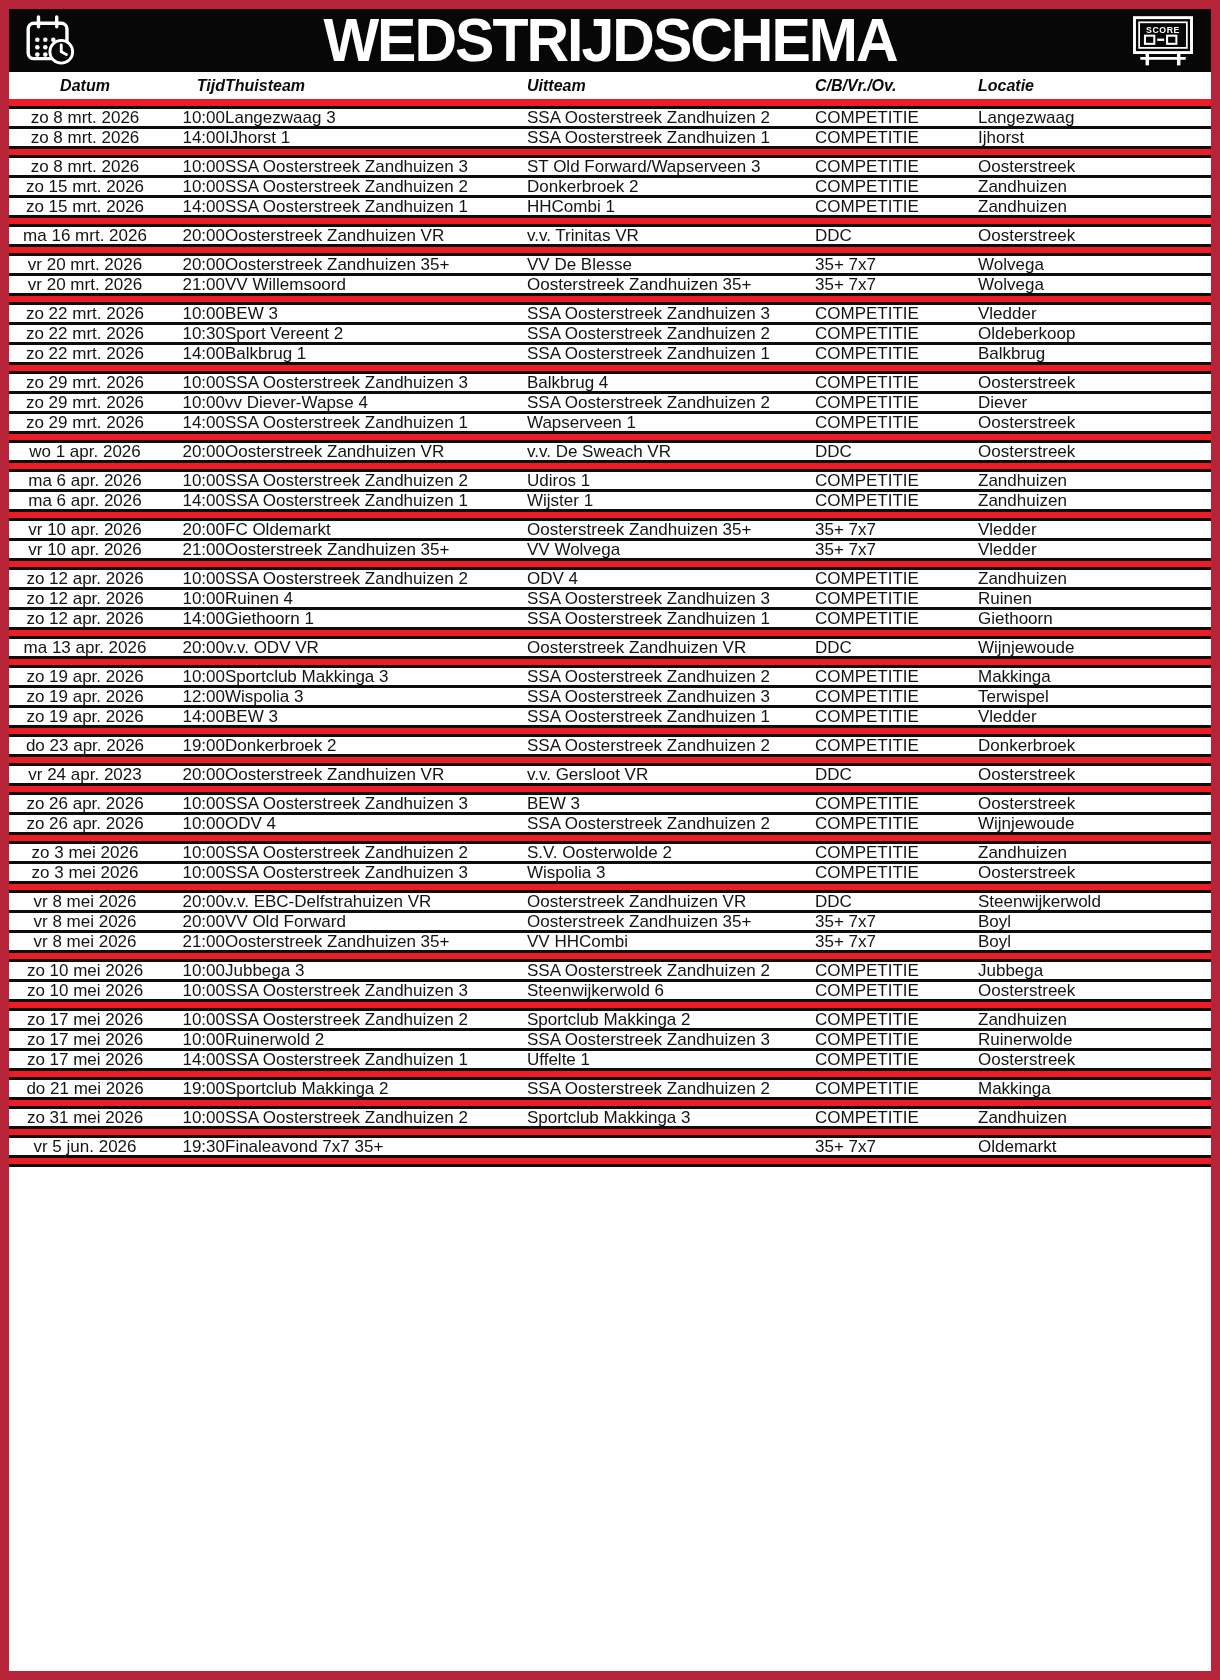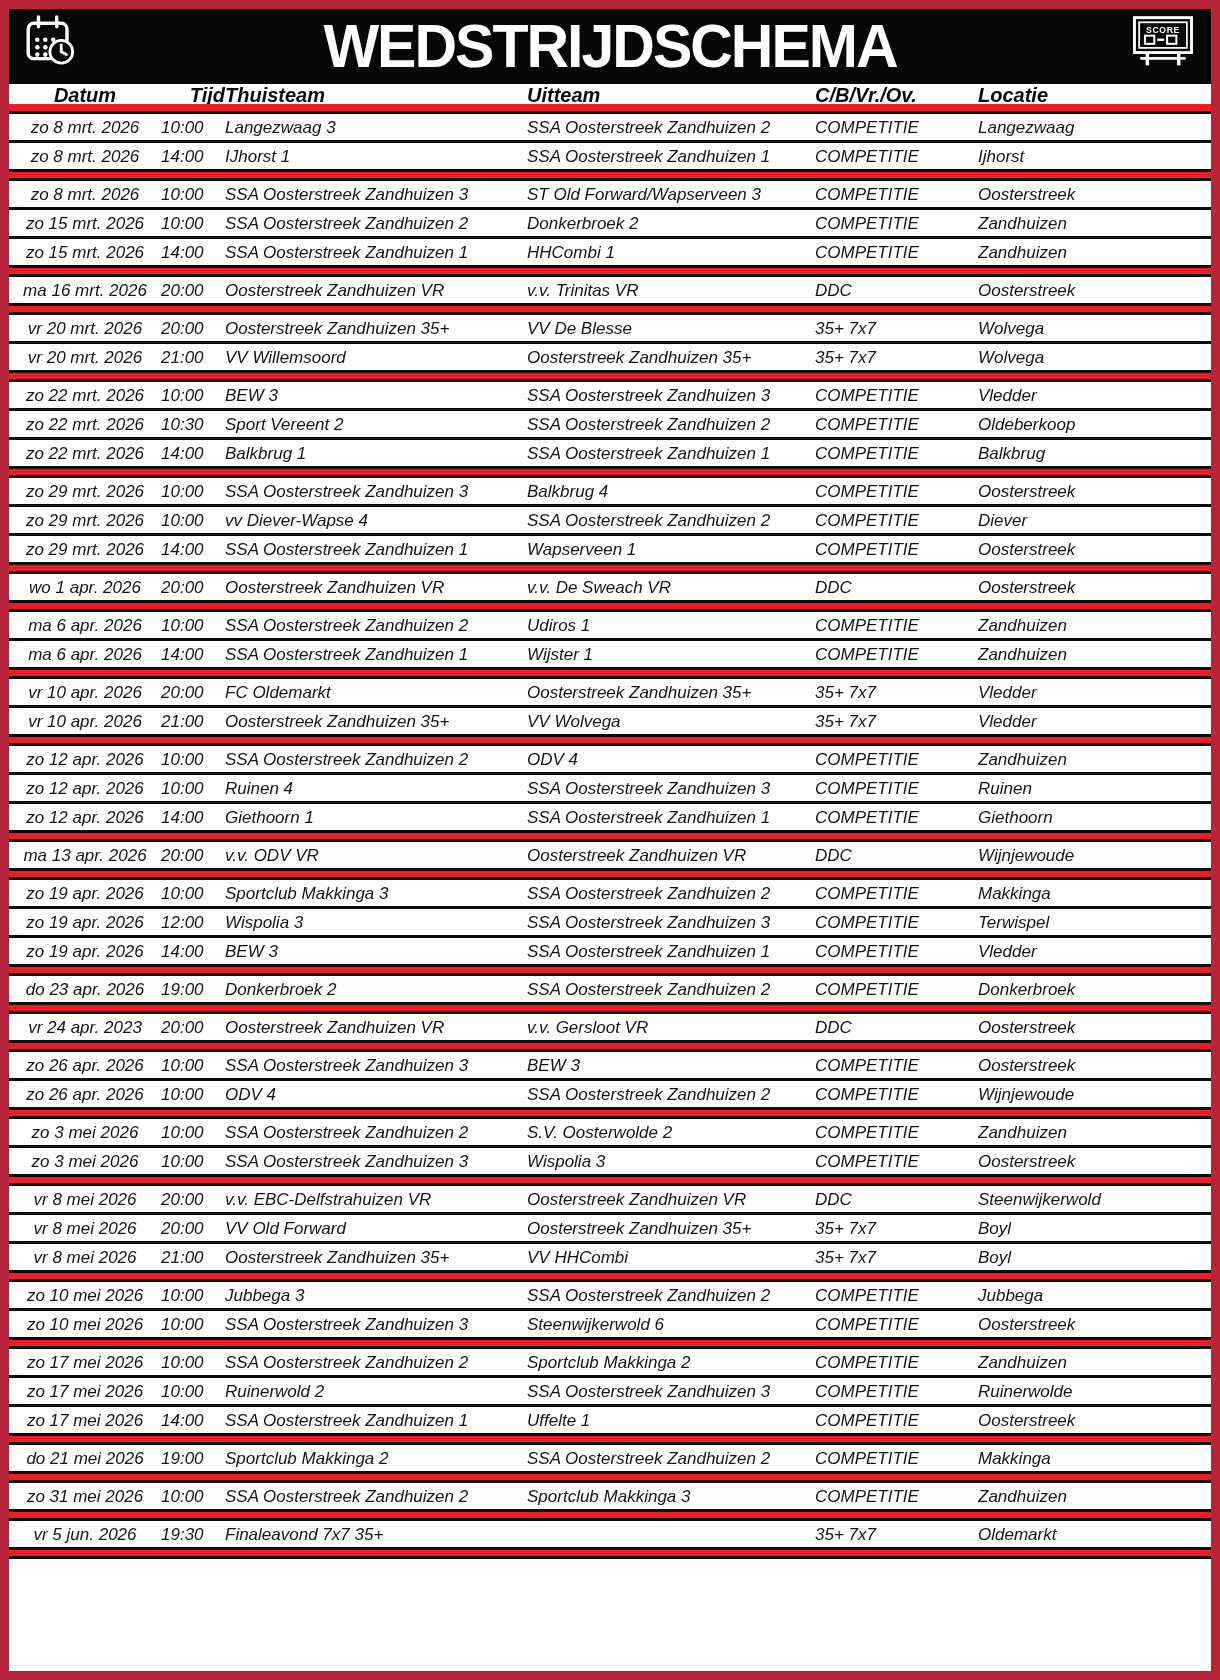--- a/index.html
+++ b/index.html
@@ -1,42 +1,42 @@
 <!DOCTYPE html>
 <html><head>
 <meta charset="utf-8">
 <style>
   html,body{margin:0;padding:0;background:#fff;}
   body{width:1220px;height:1680px;font-family:"Liberation Sans",sans-serif;-webkit-font-smoothing:antialiased;}
   .frame{box-sizing:border-box;width:1220px;height:1680px;border:9px solid #b72439;background:#fff;display:flex;flex-direction:column;overflow:hidden;}
 
   
-  .titlebar{background:#070707;height:75px;flex:0 0 auto;position:relative;display:flex;align-items:center;justify-content:center;}
+  .titlebar{background:#070707;height:63px;flex:0 0 auto;position:relative;display:flex;align-items:center;justify-content:center;}
   .title{color:#ffffff;font-weight:700;font-size:59px;line-height:1;letter-spacing:-2px;transform:scaleY(1.04);white-space:nowrap;}
   .icon-left{position:absolute;left:13px;top:4px;width:58px;height:57px;}
   .icon-right{position:absolute;right:16px;top:6px;width:64px;height:53px;text-align:right;}
 
   
   .grid{display:grid;grid-template-columns:152px 64px 302px 288px 163px 1fr;align-items:center;}
-  .colheader{height:20px;font-style:italic;font-weight:700;font-size:20px;color:#0b0b0b;flex:0 0 auto;}
+  .colheader{height:27px;font-style:italic;font-weight:700;font-size:16px;color:#0b0b0b;flex:0 0 auto;}
   .colheader .h{white-space:nowrap;}
   .h-datum{text-align:center;}
   .h-tijd{text-align:right;}
 
   
   .open-sep{height:7px;background:#ee1c25;border-bottom:3px solid #0d0d0d;flex:0 0 auto;}
   .gsep{height:6px;background:#ee1c25;border-top:3px solid #0d0d0d;border-bottom:3px solid #0d0d0d;flex:0 0 auto;}
 
   
   .schedule{flex:0 0 auto;}
-  .row{height:26px;font-size:17px;color:#141414;font-style:italic;}
+  .row{height:17px;font-size:17px;color:#141414;}
   .group .row + .row{border-top:3px solid #0d0d0d;}
   .cell{white-space:nowrap;overflow:hidden;line-height:1;}
   .c-datum{text-align:center;padding:0 4px;}
-  .c-tijd{text-align:left;}
+  .c-tijd{text-align:right;}
   .c-thuis,.c-uit,.c-cat,.c-loc{text-align:left;padding-right:6px;}
 </style>
 </head>
 <body>
 
 <div class="frame">
 
   <div class="titlebar">
     <span class="icon-left">
       <svg viewBox="0 0 100 100" width="58" height="57">

